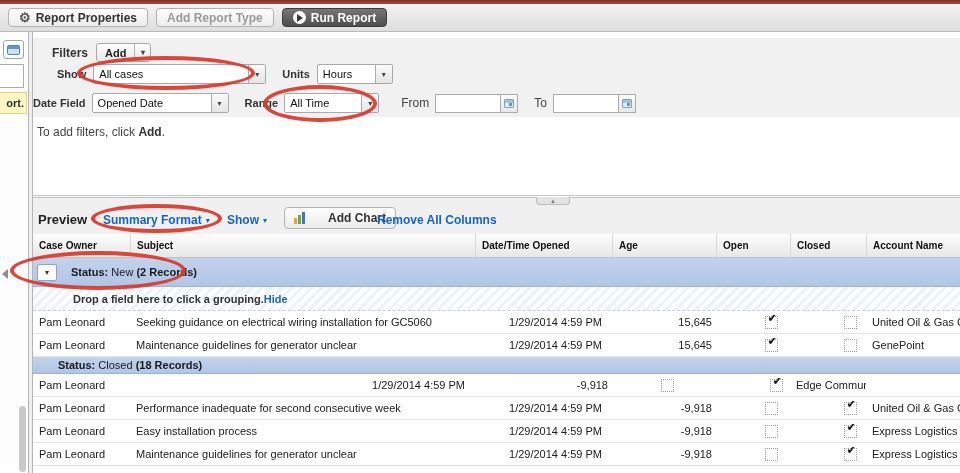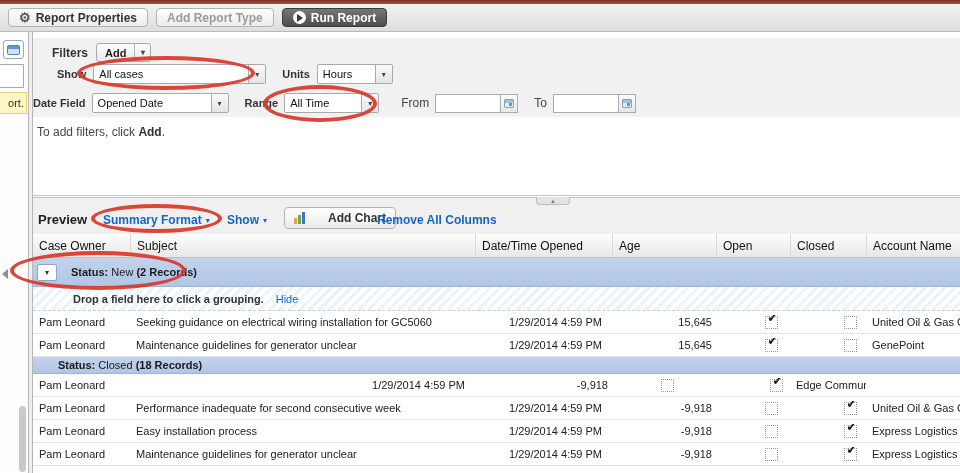--- a/index.html
+++ b/index.html
@@ -22,21 +22,21 @@
   .tb-btn.disabled { color:#9a9a9a; }
   .tb-btn.dark { background:linear-gradient(#767676,#4d4d4d); border-color:#3c3c3c; color:#fff;
                  box-shadow:none; }
   .gear { font-size:13px; color:#5a5a5a; line-height:1; }
   .play-circle { width:13px; height:13px; background:#fff; border-radius:50%;
                  display:inline-flex; align-items:center; justify-content:center; }
   .play-tri { width:0; height:0; border-left:6px solid #3a3a3a;
               border-top:4px solid transparent; border-bottom:4px solid transparent; margin-left:2px; }
 
   
-  .left-pane { position:absolute; left:0; top:32px; width:28px; height:437px; background:#fdfdfd; }
+  .left-pane { position:absolute; left:0; top:32px; width:28px; height:437px; background:#fdfdfd;font-weight:bold; }
   .lp-iconbox { position:absolute; left:3px; top:8px; width:21px; height:19px;
                 border:1px solid #9aa7b5; border-radius:3px; background:#fff;
                 display:flex; align-items:center; justify-content:center; }
   .lp-icon { width:13px; height:10px; border:1px solid #4a87c7; background:#cfe2f5;
              border-radius:2px; position:relative; }
   .lp-icon::before { content:""; position:absolute; left:0; top:0; right:0; height:3px;
                      background:#5e97d0; }
   .lp-inputbox { position:absolute; left:-4px; top:32px; width:28px; height:24px;
                  border:1px solid #ababab; background:#fff; }
   .lp-note { position:absolute; left:-4px; top:60px; width:31px; height:22px;
@@ -109,37 +109,37 @@
   .chart-ico .b1 { height:6px; background:#e8a33d; }
   .chart-ico .b2 { height:9px; background:#6aa84f; }
   .chart-ico .b3 { height:12px; background:#3c78c8; }
   .removeall { position:absolute; left:344px; top:15px; }
 
   
   .tbl { position:absolute; left:0; top:36px; width:927px; background:#fff; }
   .trow { display:grid; grid-template-columns:97px 345px 137px 104px 74px 76px 1fr;
           align-items:center; }
   .thead { height:24px; background:linear-gradient(#fdfdfd,#e7e7e7); border-bottom:1px solid #c3c3c3; }
-  .thead .cell { font-size:12px; font-weight:normal; color:#111; height:100%;
+  .thead .cell { font-size:10px; font-weight:bold; color:#111; height:100%;
                  display:flex; align-items:center; padding-left:6px; border-left:1px solid #d9d9d9; }
   .thead .cell:first-child { border-left:none; }
   .group { background:linear-gradient(#c3d3ec,#b0c5e6); border-bottom:1px solid #9db4d6;
            display:flex; align-items:center; font-size:11px; color:#1a1a1a; }
   .group .gtxt { white-space:nowrap; }
   .group b { font-weight:bold; }
   .g1 { height:29px; }
   .g2 { height:17px; padding-left:25px; }
   .gdrop { width:20px; height:17px; margin-left:4px; margin-right:14px; background:#fff;
            border:1px solid #8ea6c6; border-radius:2px; display:inline-flex; align-items:center;
            justify-content:center; font-size:8px; color:#333; }
   .drop-hint { height:24px; border-bottom:1px dashed #bcd2e8;
                background:repeating-linear-gradient(135deg,#eaf2fa 0 3px,#ffffff 3px 7px);
                display:flex; align-items:center; padding-left:40px; font-size:11px; }
   .drop-hint .dh-text { font-weight:bold; color:#333; }
-  .drop-hint .dh-link { color:#1665c2; font-weight:normal; margin-left:12px; cursor:pointer; }
+  .drop-hint .dh-link { color:#1665c2; font-weight:bold; cursor:pointer; }
   .drow { height:23px; border-bottom:1px solid #e4e4e4; font-size:11px; color:#222; background:#fff; }
   .drow .cell { white-space:nowrap; overflow:hidden; padding-left:6px; }
   .cell.num { text-align:right; padding-right:4px; padding-left:0; }
   .cell.date { text-align:right; padding-right:10px; padding-left:0; }
   .cell.ck { padding-left:0; }
   .cbx { position:relative; display:inline-block; width:13px; height:13px;
          border:1px dotted #9a9a9a; background:#fdfdfd; vertical-align:middle; }
   .cbx .check { position:absolute; left:1px; top:-8px; font-size:14px; font-weight:bold;
                 color:#1a1a1a; }
   .ck-open .cbx { margin-left:49px; }

